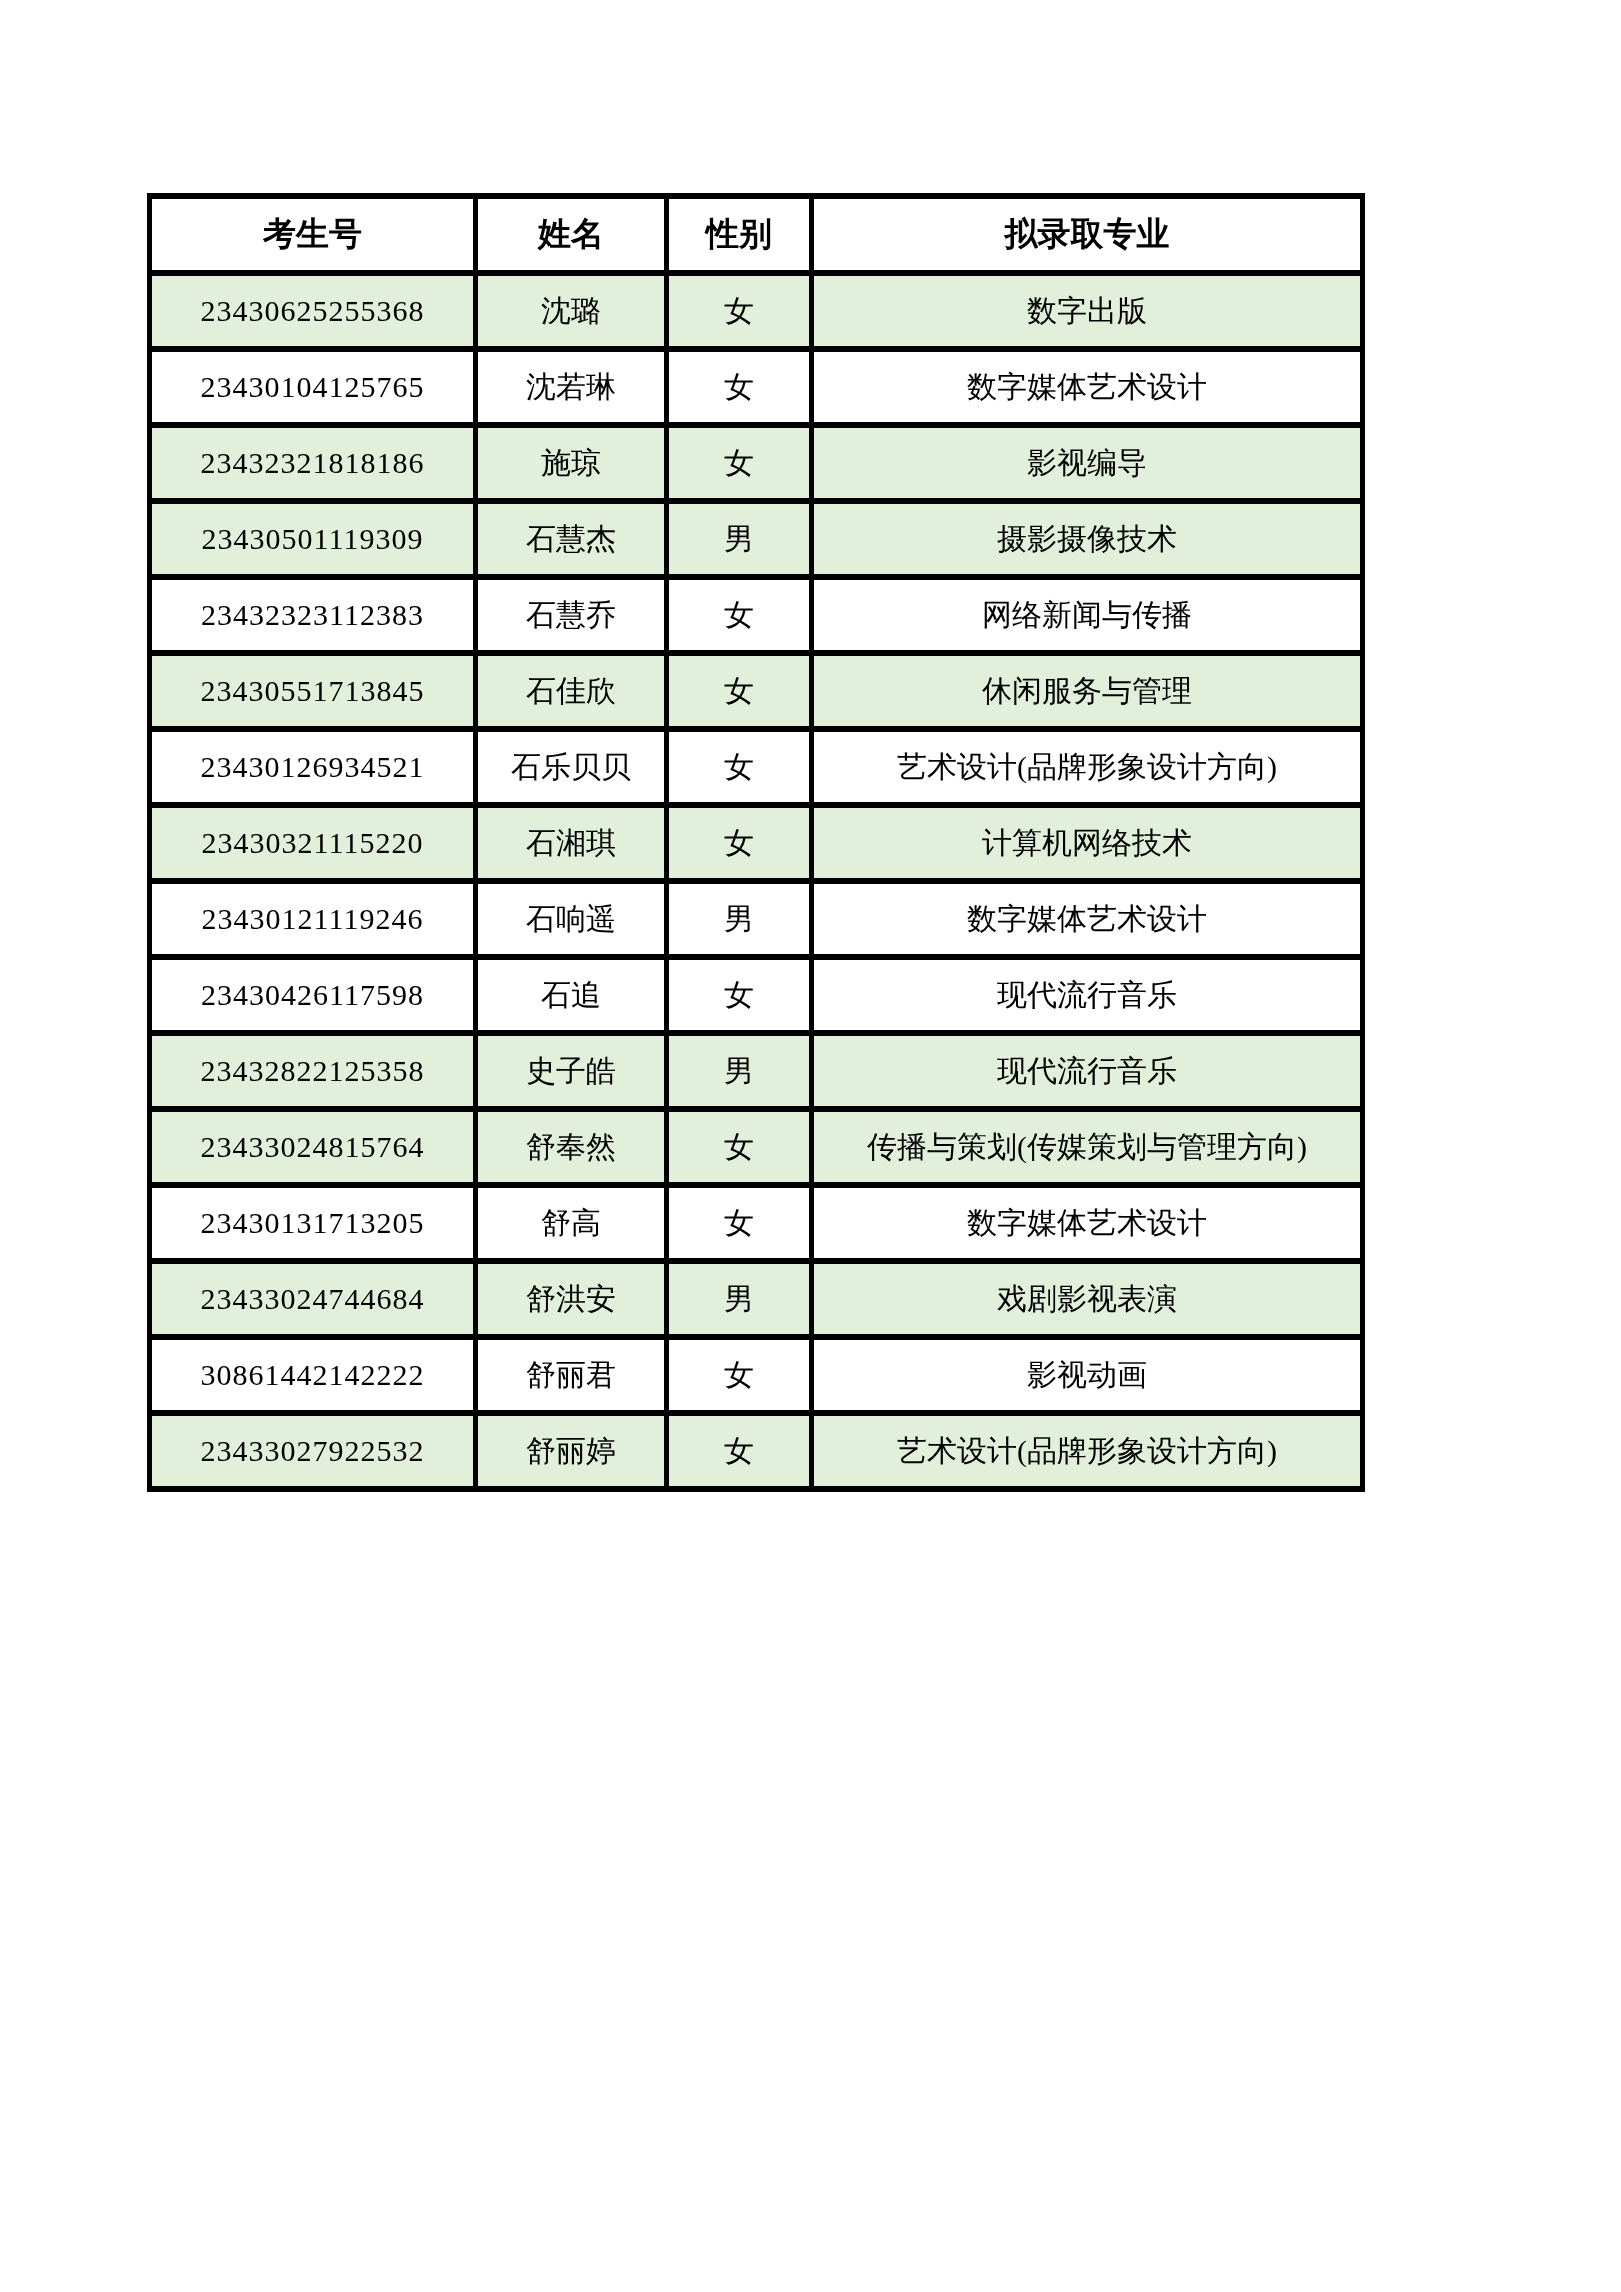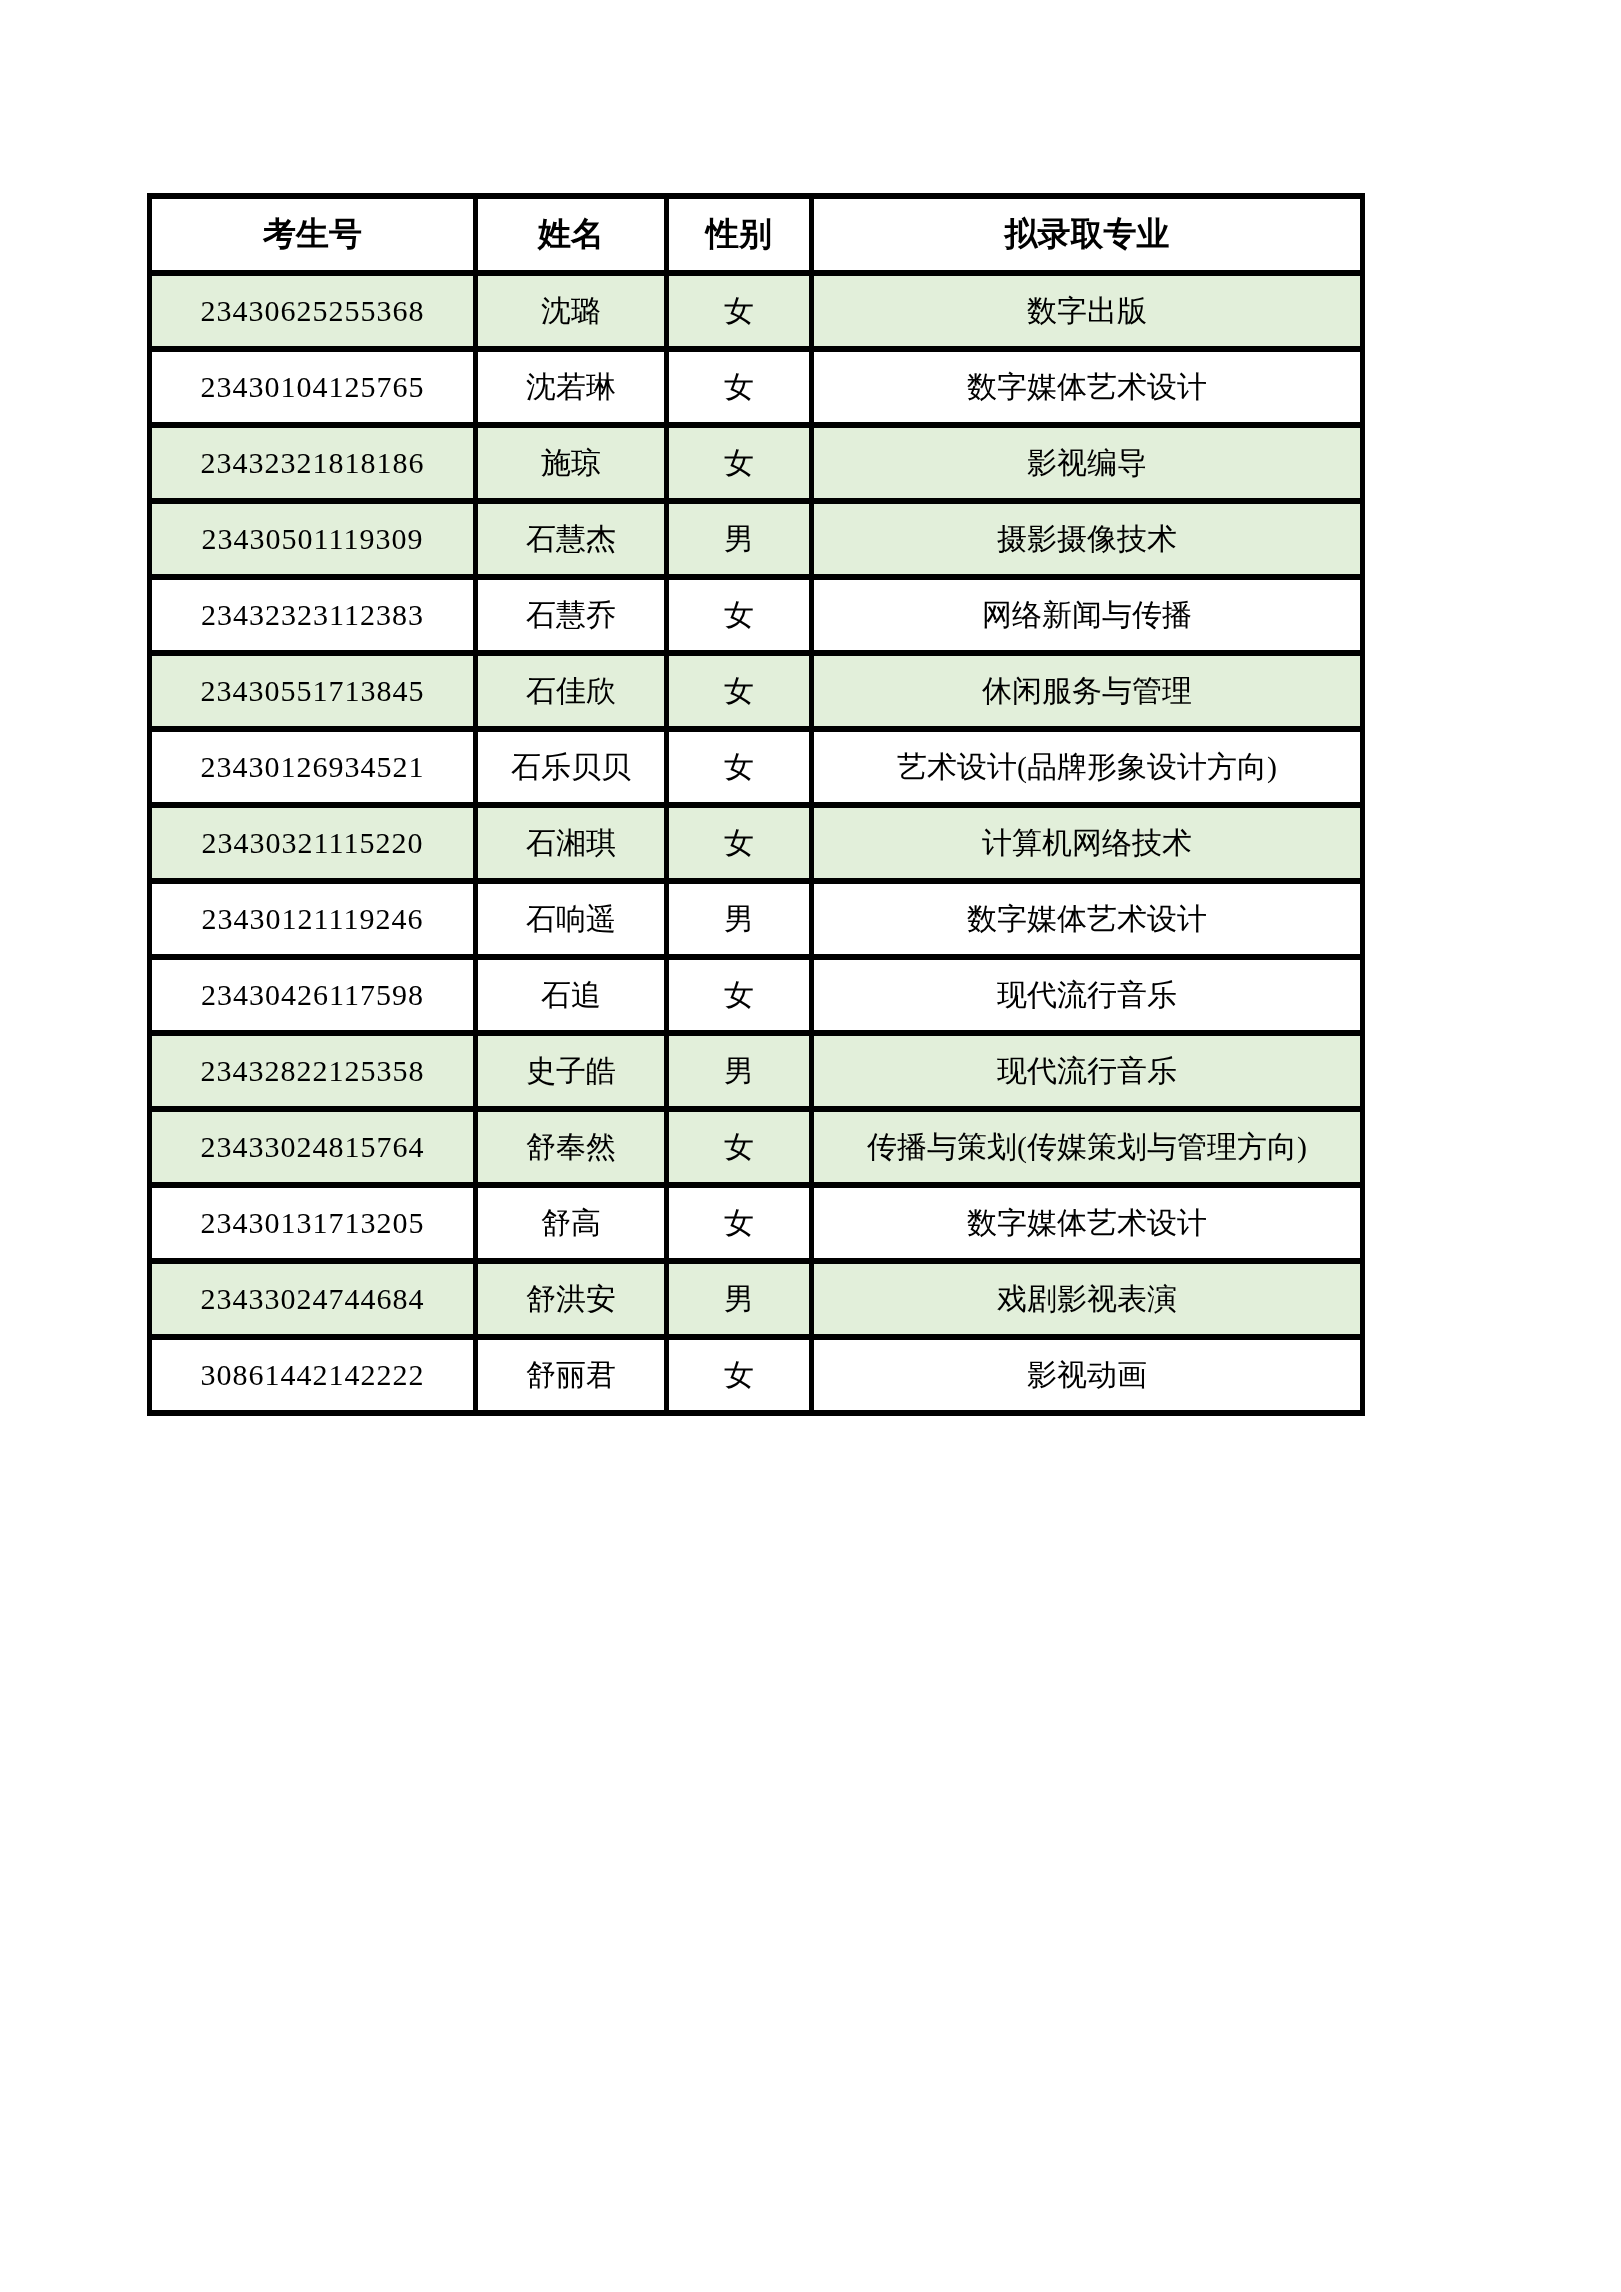--- a/index.html
+++ b/index.html
@@ -182,16 +182,22 @@
     <td>戏剧影视表演</td>
   </tr>
 
   <tr>
     <td class="num">30861442142222</td>
     <td>舒丽君</td>
     <td>女</td>
     <td>影视动画</td>
   </tr>
 
+  <tr class="alt">
+    <td class="num">23433027922532</td>
+    <td>舒丽婷</td>
+    <td>女</td>
+    <td>艺术设计(品牌形象设计方向)</td>
+  </tr>
 </tbody>
   </table>
 </div>
 
 
 </body></html>

